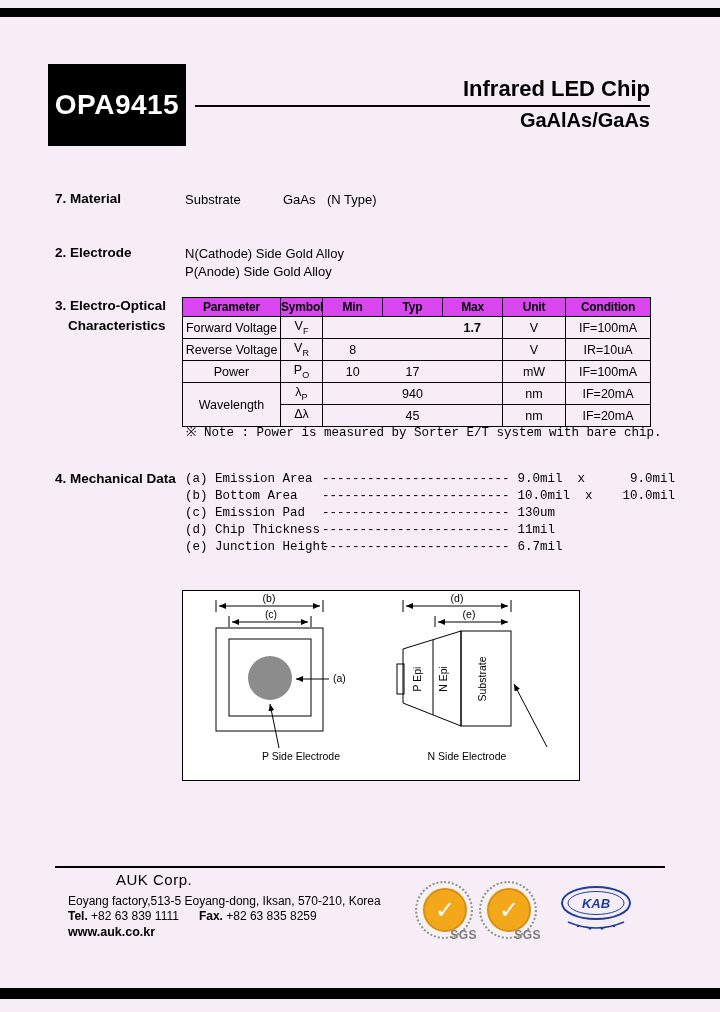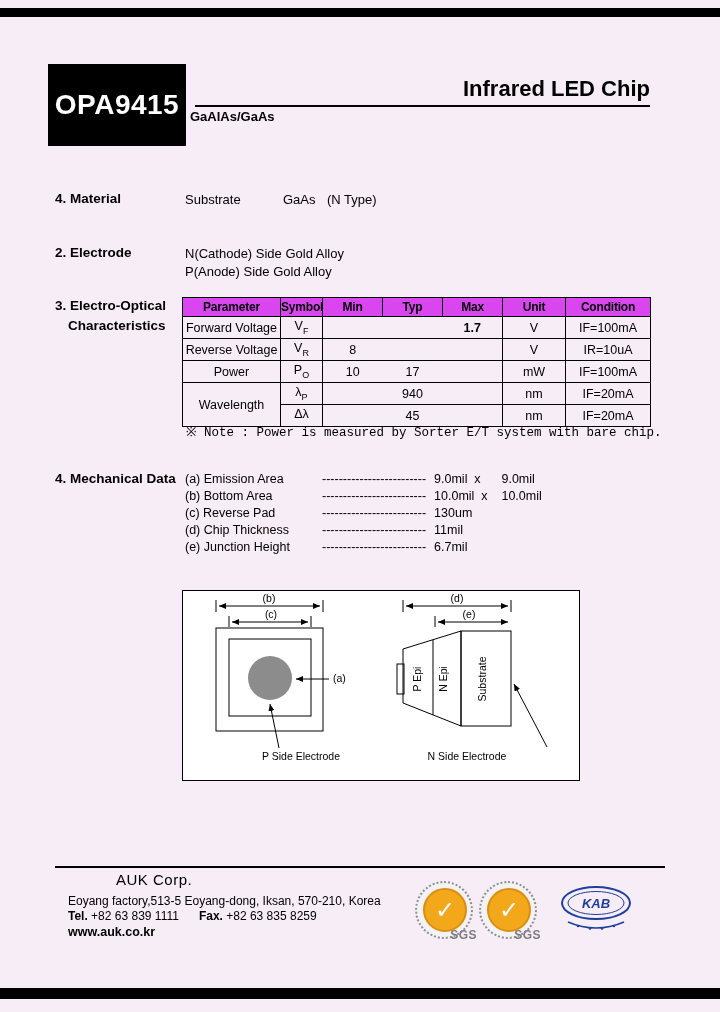--- a/index.html
+++ b/index.html
@@ -10,21 +10,21 @@
   }
   .abs{position:absolute;}
   .bar{background:#000;}
   .part-box{
     left:48px;top:64px;width:138px;height:82px;background:#000;color:#fff;
     display:flex;align-items:center;justify-content:center;
     font-size:28px;font-weight:bold;letter-spacing:.5px;
   }
   .doc-title{left:190px;top:76px;width:460px;text-align:right;font-size:22px;font-weight:bold;}
   .title-rule{left:195px;top:105px;width:455px;height:2px;background:#000;}
-  .doc-subtitle{left:190px;top:109px;width:460px;text-align:left;font-size:13px;font-weight:bold;}
+  .doc-subtitle{left:190px;top:109px;width:460px;text-align:right;font-size:20px;font-weight:bold;}
 
   .sec-head{font-size:13.5px;font-weight:bold;}
   .body-text{font-size:13px;line-height:18px;}
 
   .matrow{display:flex;}
   .matlabel{width:98px;}
   .matval{width:44px;}
 
   table.eo{border-collapse:collapse;table-layout:fixed;width:468px;font-size:12.5px;background:transparent;}
   table.eo th{
@@ -32,21 +32,21 @@
     height:18px;padding:0;letter-spacing:-0.2px;
   }
   table.eo td{border:1px solid #000;text-align:center;height:21px;padding:0;}
   table.eo td.nr{border-right:0;}
   table.eo td.nl{border-left:0;font-weight:bold;}
   table.eo td.nlr{border-left:0;border-right:0;}
   table.eo sub{font-size:9px;}
 
   .note-line{font-size:12.5px;font-family:Liberation Mono, monospace;}
 
-  .mrow{display:flex;line-height:17px;font-size:12.5px;white-space:pre;}
+  .mrow{display:flex;line-height:17px;font-size:12.5px;white-space:pre;font-family:Liberation Mono, monospace;}
   .mlabel{width:137px;}
   .mval{margin-left:8px;}
 
   .diagram-box{left:182px;top:590px;width:396px;height:189px;background:#fff;border:1px solid #000;}
   .diagram-box svg text{font-size:10.5px;fill:#000;}
   .diagram-box svg line,.diagram-box svg rect,.diagram-box svg polygon{stroke:#000;stroke-width:1;fill:none;}
 
   .footer-rule{left:55px;top:866px;width:610px;height:2px;background:#000;}
   .company{left:68px;top:871px;font-size:15px;letter-spacing:.5px;margin-left:48px;}
   .address{left:68px;top:894px;font-size:12px;}
@@ -70,21 +70,21 @@
 <div class="abs bar" style="left:0;top:8px;width:720px;height:9px;"></div>
 <div class="abs bar" style="left:0;top:988px;width:720px;height:11px;"></div>
 
 <div class="abs part-box">
   <span>OPA9415</span>
 </div>
 <div class="abs doc-title">Infrared LED Chip</div>
 <div class="abs title-rule"></div>
 <div class="abs doc-subtitle">GaAlAs/GaAs</div>
 
-<div class="abs sec-head" style="left:55px;top:191px;">4. Material</div>
+<div class="abs sec-head" style="left:55px;top:191px;">7. Material</div>
 <div class="abs body-text" style="left:185px;top:191px;">
   <div class="matrow">
     <span class="matlabel">Substrate</span>
     <span class="matval">GaAs</span>
     <span>(N Type)</span>
   </div>
 </div>
 
 <div class="abs sec-head" style="left:55px;top:245px;">2. Electrode</div>
 <div class="abs body-text" style="left:185px;top:245px;">
@@ -172,21 +172,21 @@
     <span class="mlabel">(a) Emission Area</span>
     <span>-------------------------</span>
     <span class="mval">9.0mil  x      9.0mil</span>
   </div>
   <div class="mrow">
     <span class="mlabel">(b) Bottom Area</span>
     <span>-------------------------</span>
     <span class="mval">10.0mil  x    10.0mil</span>
   </div>
   <div class="mrow">
-    <span class="mlabel">(c) Reverse Pad</span>
+    <span class="mlabel">(c) Emission Pad</span>
     <span>-------------------------</span>
     <span class="mval">130um</span>
   </div>
   <div class="mrow">
     <span class="mlabel">(d) Chip Thickness</span>
     <span>-------------------------</span>
     <span class="mval">11mil</span>
   </div>
   <div class="mrow">
     <span class="mlabel">(e) Junction Height</span>

